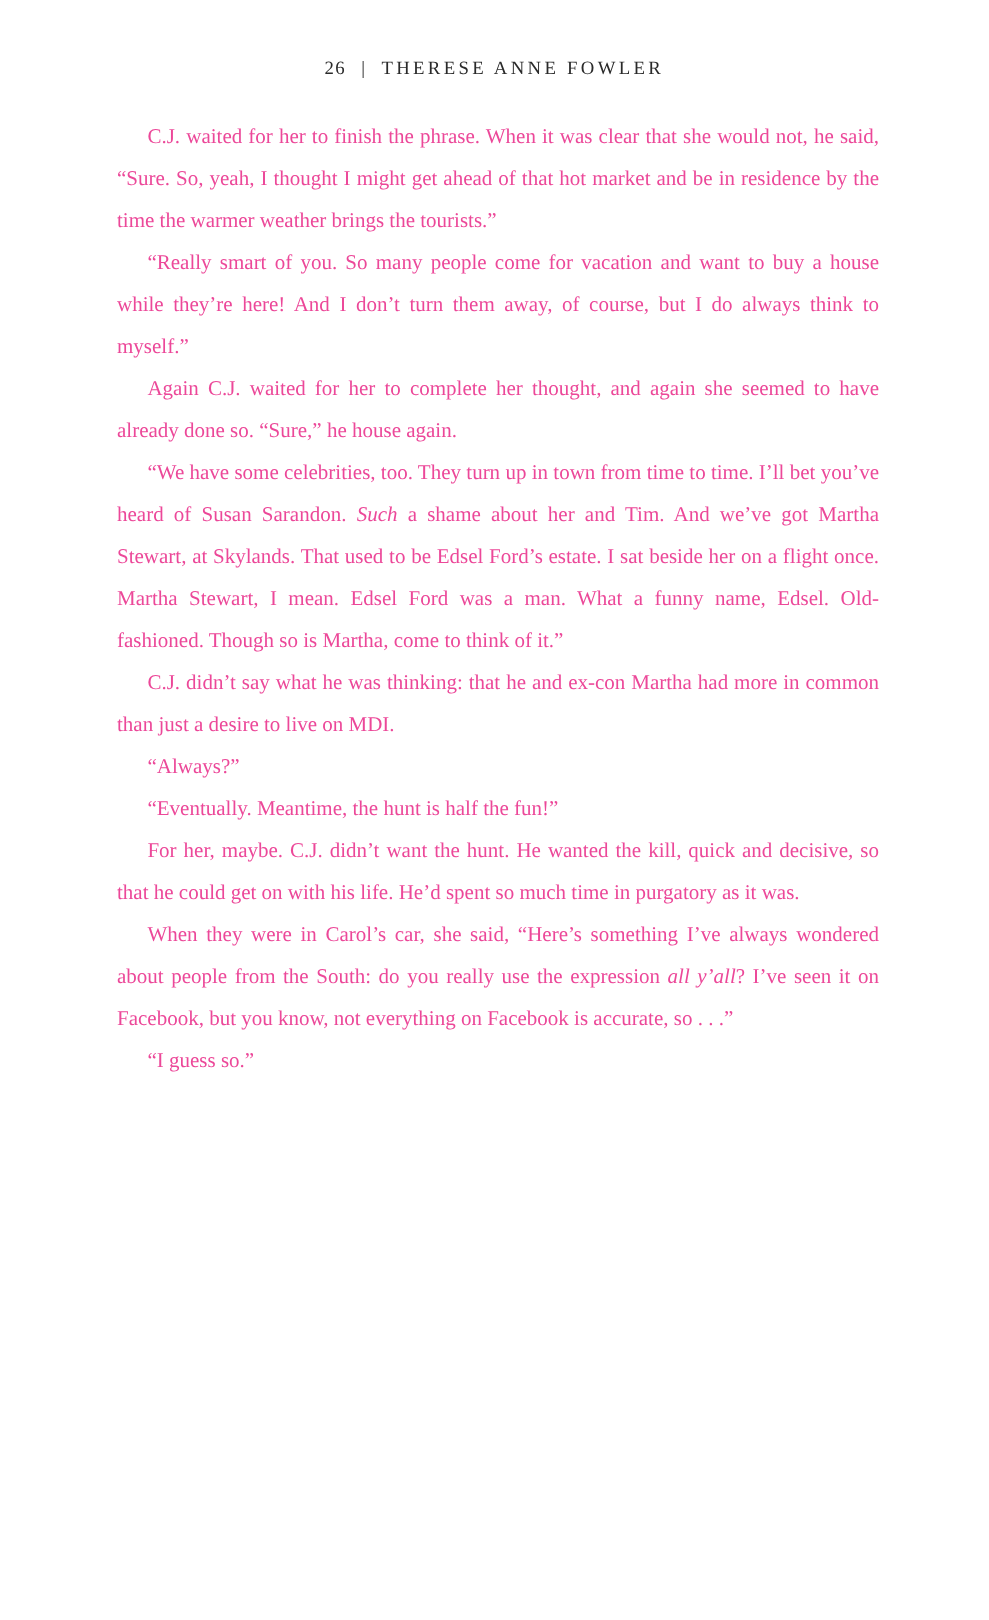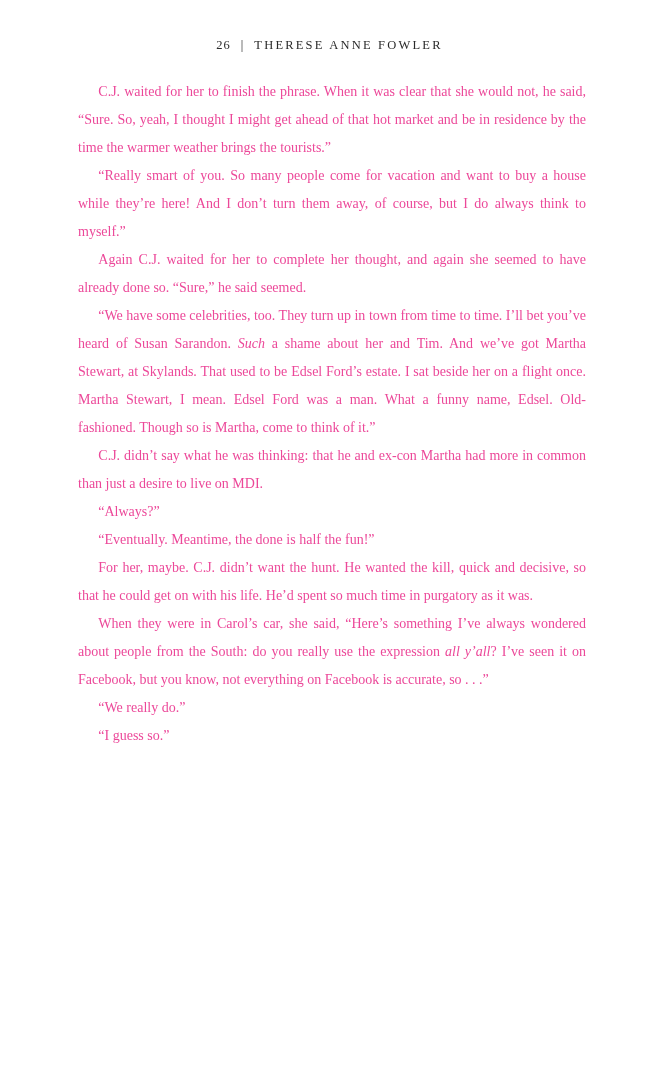--- a/index.html
+++ b/index.html
@@ -69,24 +69,23 @@
 
 <div class="page">
 
   <div class="running-head">
     <span class="folio">26</span><span class="sep">|</span><span class="author">THERESE ANNE FOWLER</span>
   </div>
 
   <div class="body-text">
       <p>C.J. waited for her to finish the phrase. When it was clear that she would not, he said, “Sure. So, yeah, I thought I might get ahead of that hot market and be in residence by the time the warmer weather brings the tourists.”</p>
       <p>“Really smart of you. So many people come for vacation and want to buy a house while they’re here! And I don’t turn them away, of course, but I do always think to myself.”</p>
-      <p>Again C.J. waited for her to complete her thought, and again she seemed to have already done so. “Sure,” he said seemed.</p>
+      <p>Again C.J. waited for her to complete her thought, and again she seemed to have already done so. “Sure,” he house again.</p>
       <p>“We have some celebrities, too. They turn up in town from time to time. I’ll bet you’ve heard of Susan Sarandon. <em>Such</em> a shame about her and Tim. And we’ve got Martha Stewart, at Skylands. That used to be Edsel Ford’s estate. I sat beside her on a flight once. Martha Stewart, I mean. Edsel Ford was a man. What a funny name, Edsel. Old-fashioned. Though so is Martha, come to think of it.”</p>
       <p>C.J. didn’t say what he was thinking: that he and ex-con Martha had more in common than just a desire to live on MDI.</p>
       <p>“Always?”</p>
-      <p>“Eventually. Meantime, the done is half the fun!”</p>
+      <p>“Eventually. Meantime, the hunt is half the fun!”</p>
       <p>For her, maybe. C.J. didn’t want the hunt. He wanted the kill, quick and decisive, so that he could get on with his life. He’d spent so much time in purgatory as it was.</p>
       <p>When they were in Carol’s car, she said, “Here’s something I’ve always wondered about people from the South: do you really use the expression <em>all y’all</em>? I’ve seen it on Facebook, but you know, not everything on Facebook is accurate, so . . .”</p>
-      <p>“We really do.”</p>
       <p>“I guess so.”</p>
     </div>
 
 </div>
 
 </body></html>

